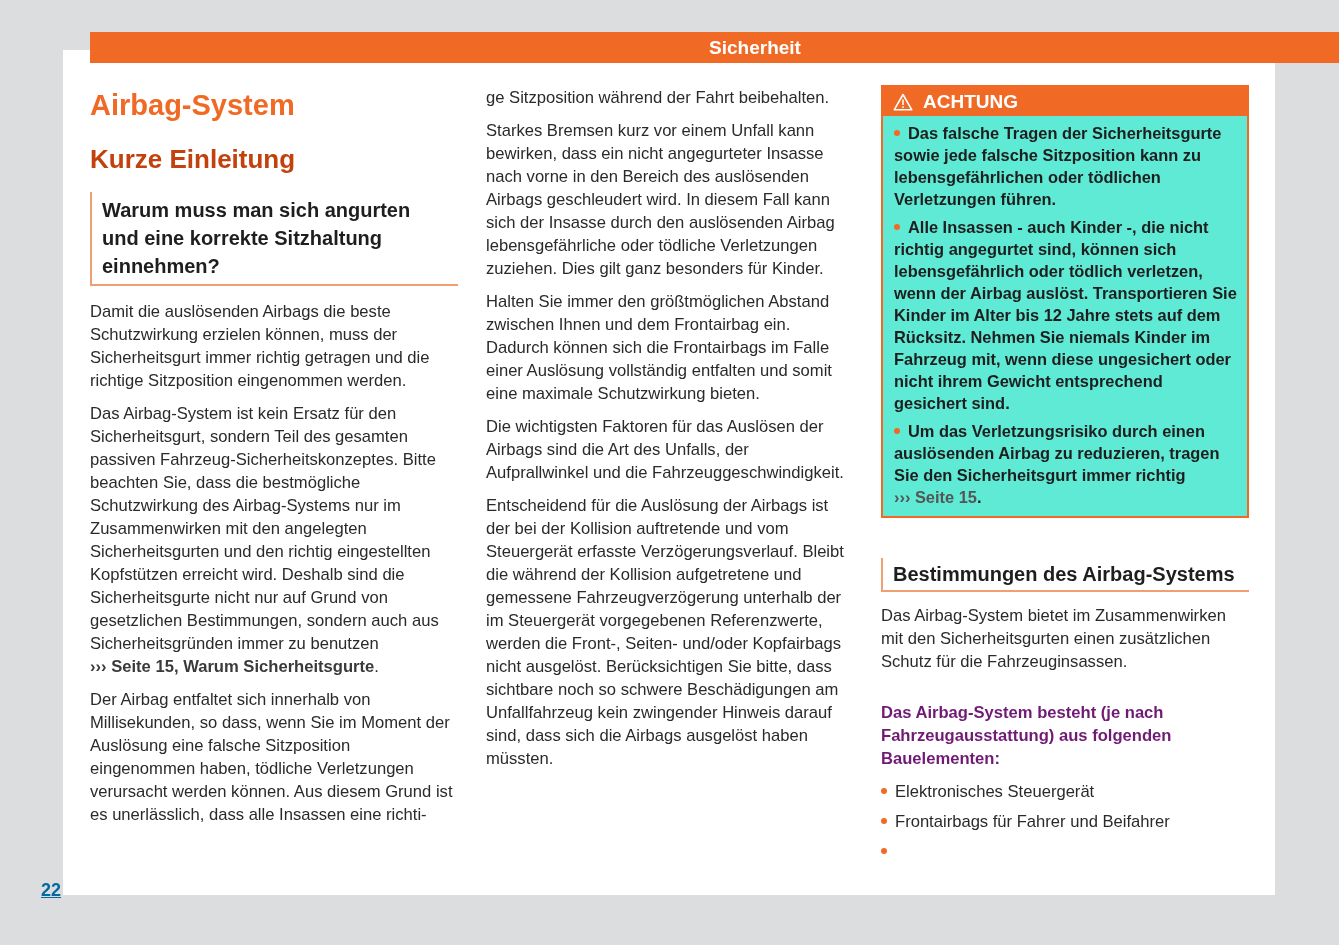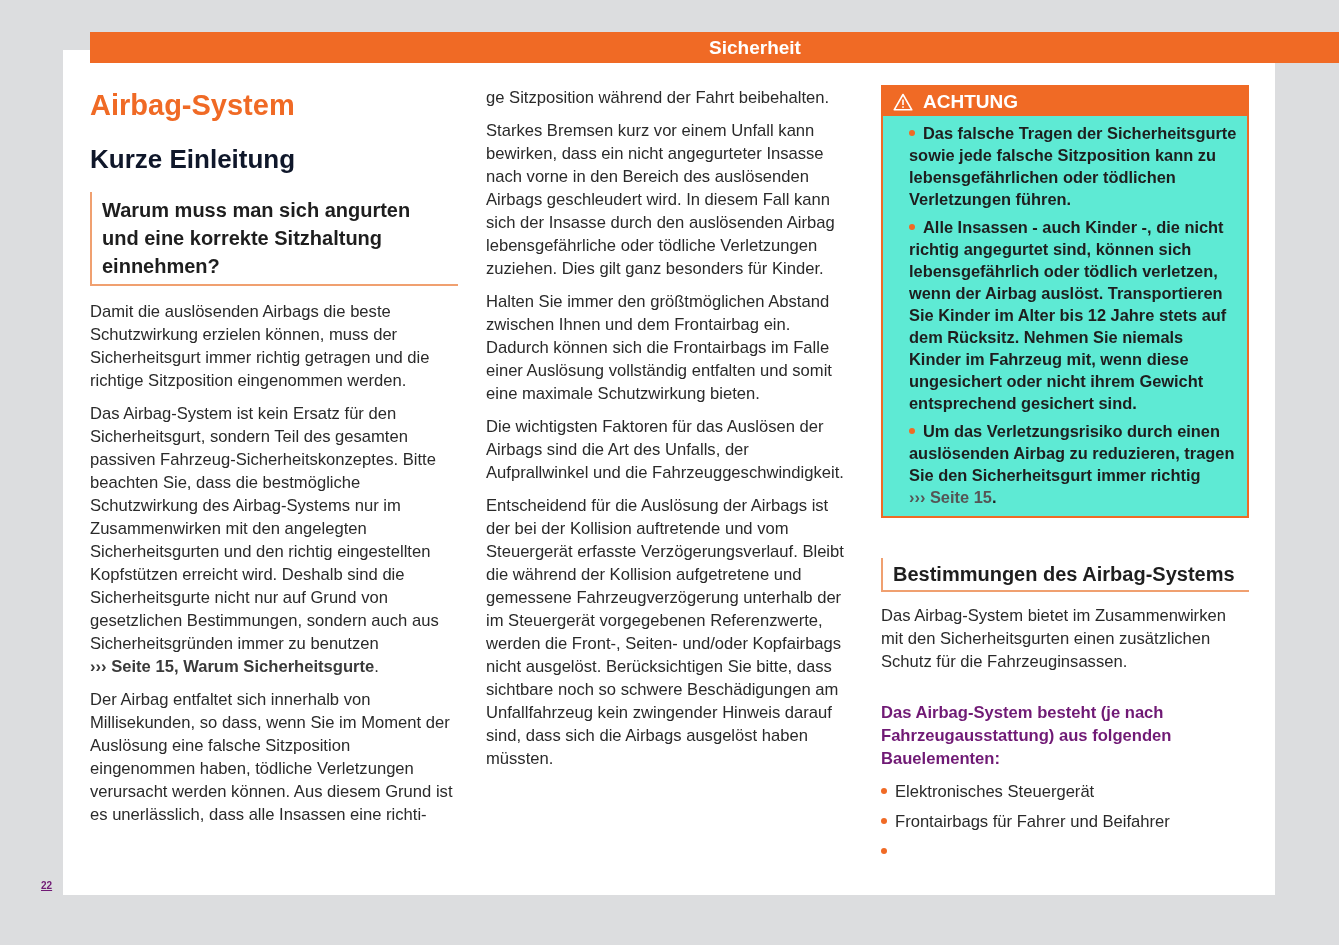--- a/index.html
+++ b/index.html
@@ -24,23 +24,23 @@
       background: #f06a25;
       color: #ffffff;
       font-weight: bold;
       font-size: 19px;
       text-align: center;
       line-height: 31px;
     }
     .page-number {
       position: absolute;
       left: 41px; top: 880px;
-      font-size: 10px;
+      font-size: 18px;
       font-weight: bold;
-      color: #701a75;
+      color: #0369a1;
       text-decoration: underline;
     }
     .col {
       position: absolute;
       top: 85px;
       font-size: 16.6px;
       line-height: 23px;
       color: #2a2a2a;
     }
     .col1 { left: 90px; width: 368px; }
@@ -48,21 +48,21 @@
     .col3 { left: 881px; width: 368px; }
 
     .title-main {
       color: #f06a25;
       font-weight: bold;
       font-size: 29px;
       line-height: 36px;
       margin: 2px 0 20px 0;
     }
     .title-sub {
-      color: #0f172a;
+      color: #c2410c;
       font-weight: bold;
       font-size: 26px;
       line-height: 32px;
       margin: 0 0 17px 0;
     }
     .qhead {
       border-left: 2px solid #f0a070;
       border-bottom: 2px solid #f0a070;
       padding: 4px 6px 4px 10px;
       font-weight: bold;
@@ -93,21 +93,21 @@
       gap: 10px;
     }
     .warning-head svg { display: block; }
     .warning-body {
       padding: 6px 8px 2px 10px;
       font-weight: bold;
       font-size: 16.4px;
       line-height: 22px;
       color: #1e1e1e;
     }
-    .warning-body p { margin: 0 0 6px 16px; }
+    .warning-body p { margin: 0 0 6px 1px; }
     .bullet {
       display: inline-block;
       width: 6px; height: 6px;
       border-radius: 50%;
       background: #f06a25;
       margin-right: 8px;
       vertical-align: middle;
       position: relative; top: -2px;
     }
     .warning-body .xref { color: #555555; font-weight: bold; }

